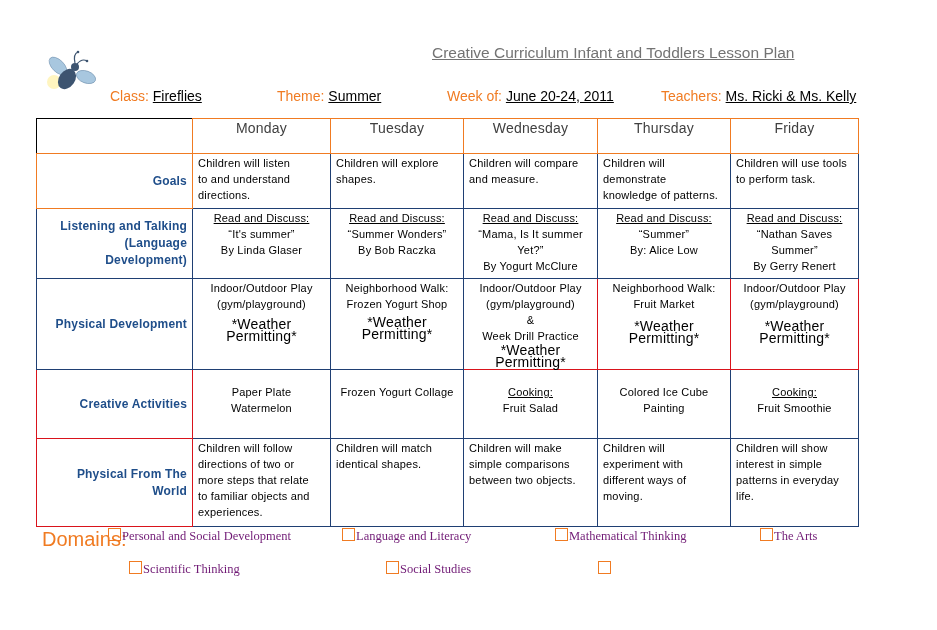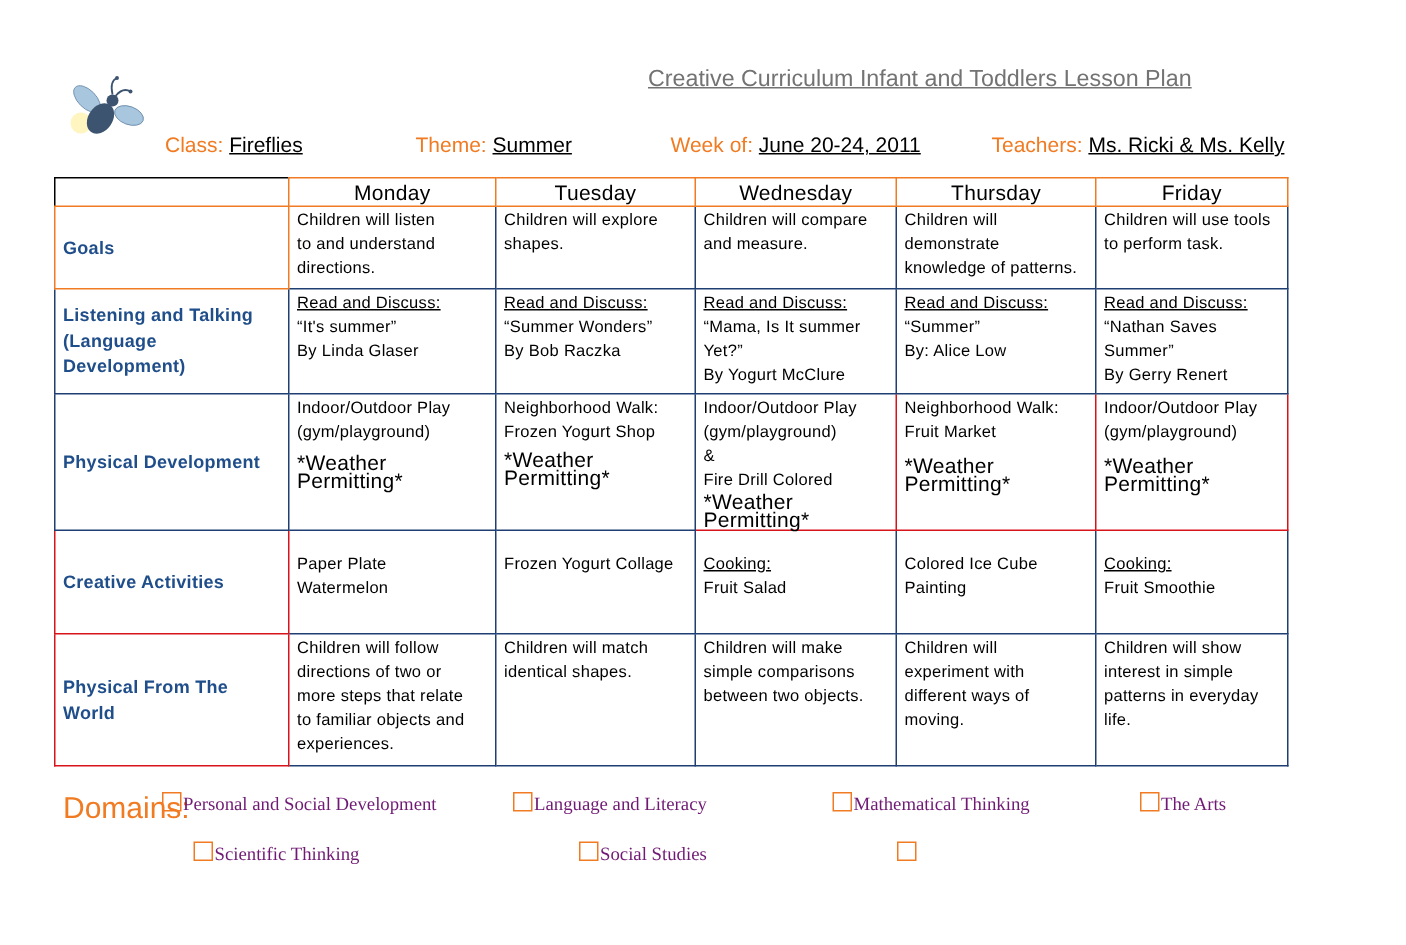--- a/index.html
+++ b/index.html
@@ -4,24 +4,24 @@
 <style>
   html, body { margin:0; padding:0; background:#ffffff; }
   body { width:937px; height:630px; position:relative; font-family:"Liberation Sans", sans-serif; color:#000; overflow:hidden; }
   .abs { position:absolute; }
   .title { left:432px; top:44px; font-size:15.5px; color:#737373; text-decoration:underline; white-space:nowrap; }
   .meta { top:88px; font-size:14px; white-space:nowrap; }
   .meta .lbl { color:#f07b22; }
   .meta .val { text-decoration:underline; color:#000; }
   table.plan { position:absolute; left:36px; top:118px; border-collapse:collapse; table-layout:fixed; width:822px; }
   table.plan td { border:1.5px solid #1f3f73; font-size:11px; vertical-align:top; padding:1px 5px; line-height:16px; letter-spacing:0.2px; }
-  table.plan td.hd { color:#000000; font-size:14px; text-align:center; border-color:#f07b22; padding:1px 0 0 0; height:17px; line-height:17px;}
+  table.plan td.hd { color:#404040; font-size:14px; text-align:center; border-color:#f07b22; padding:1px 0 16px 0; height:17px; line-height:17px;}
   table.plan td.corner { border-top:1.5px solid #000; border-left:1.5px solid #000; border-bottom:1.5px solid #f07b22; border-right:1.5px solid #f07b22; }
-  table.plan td.rl { color:#1f4e8a; font-weight:bold; font-size:12px; text-align:left; vertical-align:middle; line-height:17px; }
-  table.plan td.c { }
+  table.plan td.rl { color:#1f4e8a; font-weight:bold; font-size:12px; text-align:right; vertical-align:middle; line-height:17px; }
+  table.plan td.c { text-align:center; }
   .u { text-decoration:underline; }
   .wp { font-size:14px; line-height:12px; }
   .red { border-color:#d9131b !important; }
   .or { border-color:#f07b22 !important; }
   .domains { font-family:"Liberation Serif", serif; font-size:12.5px; color:#701a75; white-space:nowrap; }
   .domains .box { display:inline-block; width:11px; height:11px; border:1.2px solid #f07b22; vertical-align:-1px; margin-right:1px; }
   .dlabel { font-family:"Liberation Sans", sans-serif; font-size:20px; color:#f07b22; }
 </style>
 </head>
 <body>
@@ -144,21 +144,21 @@
     </td>
     <td class="c">
       <div>Neighborhood Walk:</div>
       <div>Frozen Yogurt Shop</div>
       <div class="wp" style="margin-top:4px;">*Weather Permitting*</div>
     </td>
     <td class="c red">
       <div>Indoor/Outdoor Play</div>
       <div>(gym/playground)</div>
       <div>&amp;</div>
-      <div>Fire Drill Colored</div>
+      <div>Week Drill Practice</div>
       <div class="wp">*Weather Permitting*</div>
     </td>
     <td class="c red">
       <div>Neighborhood Walk:</div>
       <div>Fruit Market</div>
       <div class="wp" style="margin-top:8px;">*Weather Permitting*</div>
     </td>
     <td class="c red">
       <div>Indoor/Outdoor Play</div>
       <div>(gym/playground)</div>

